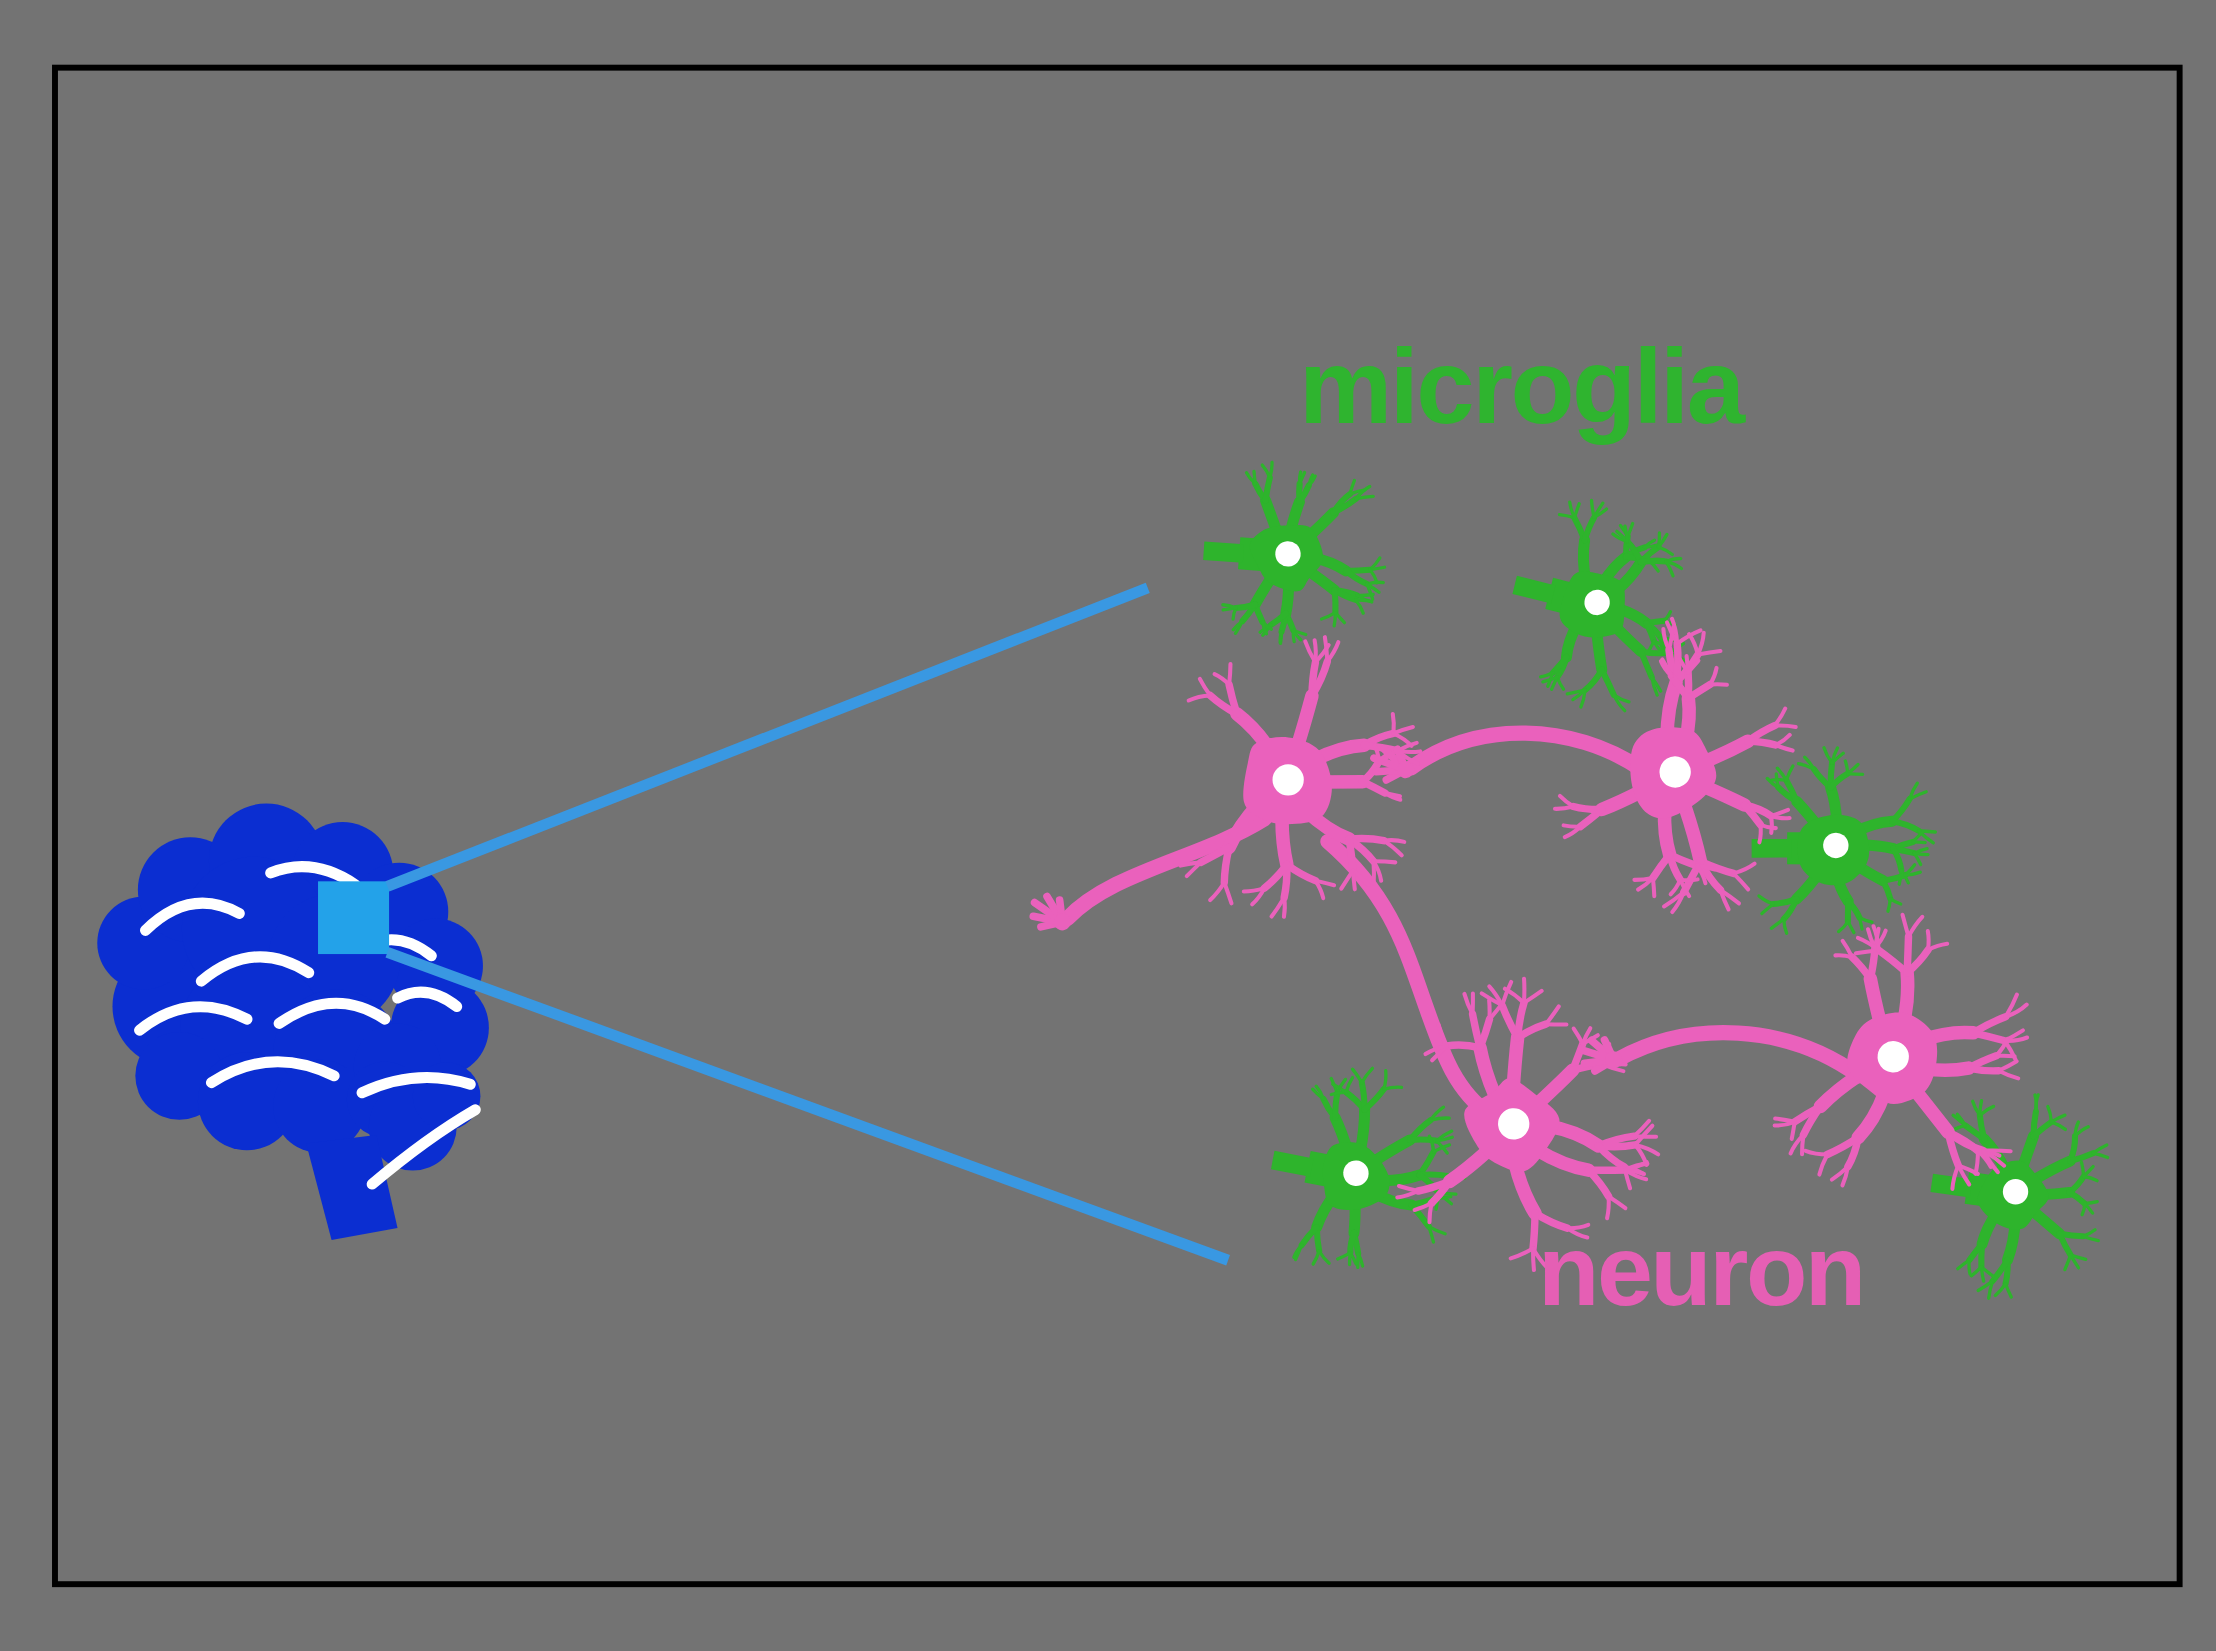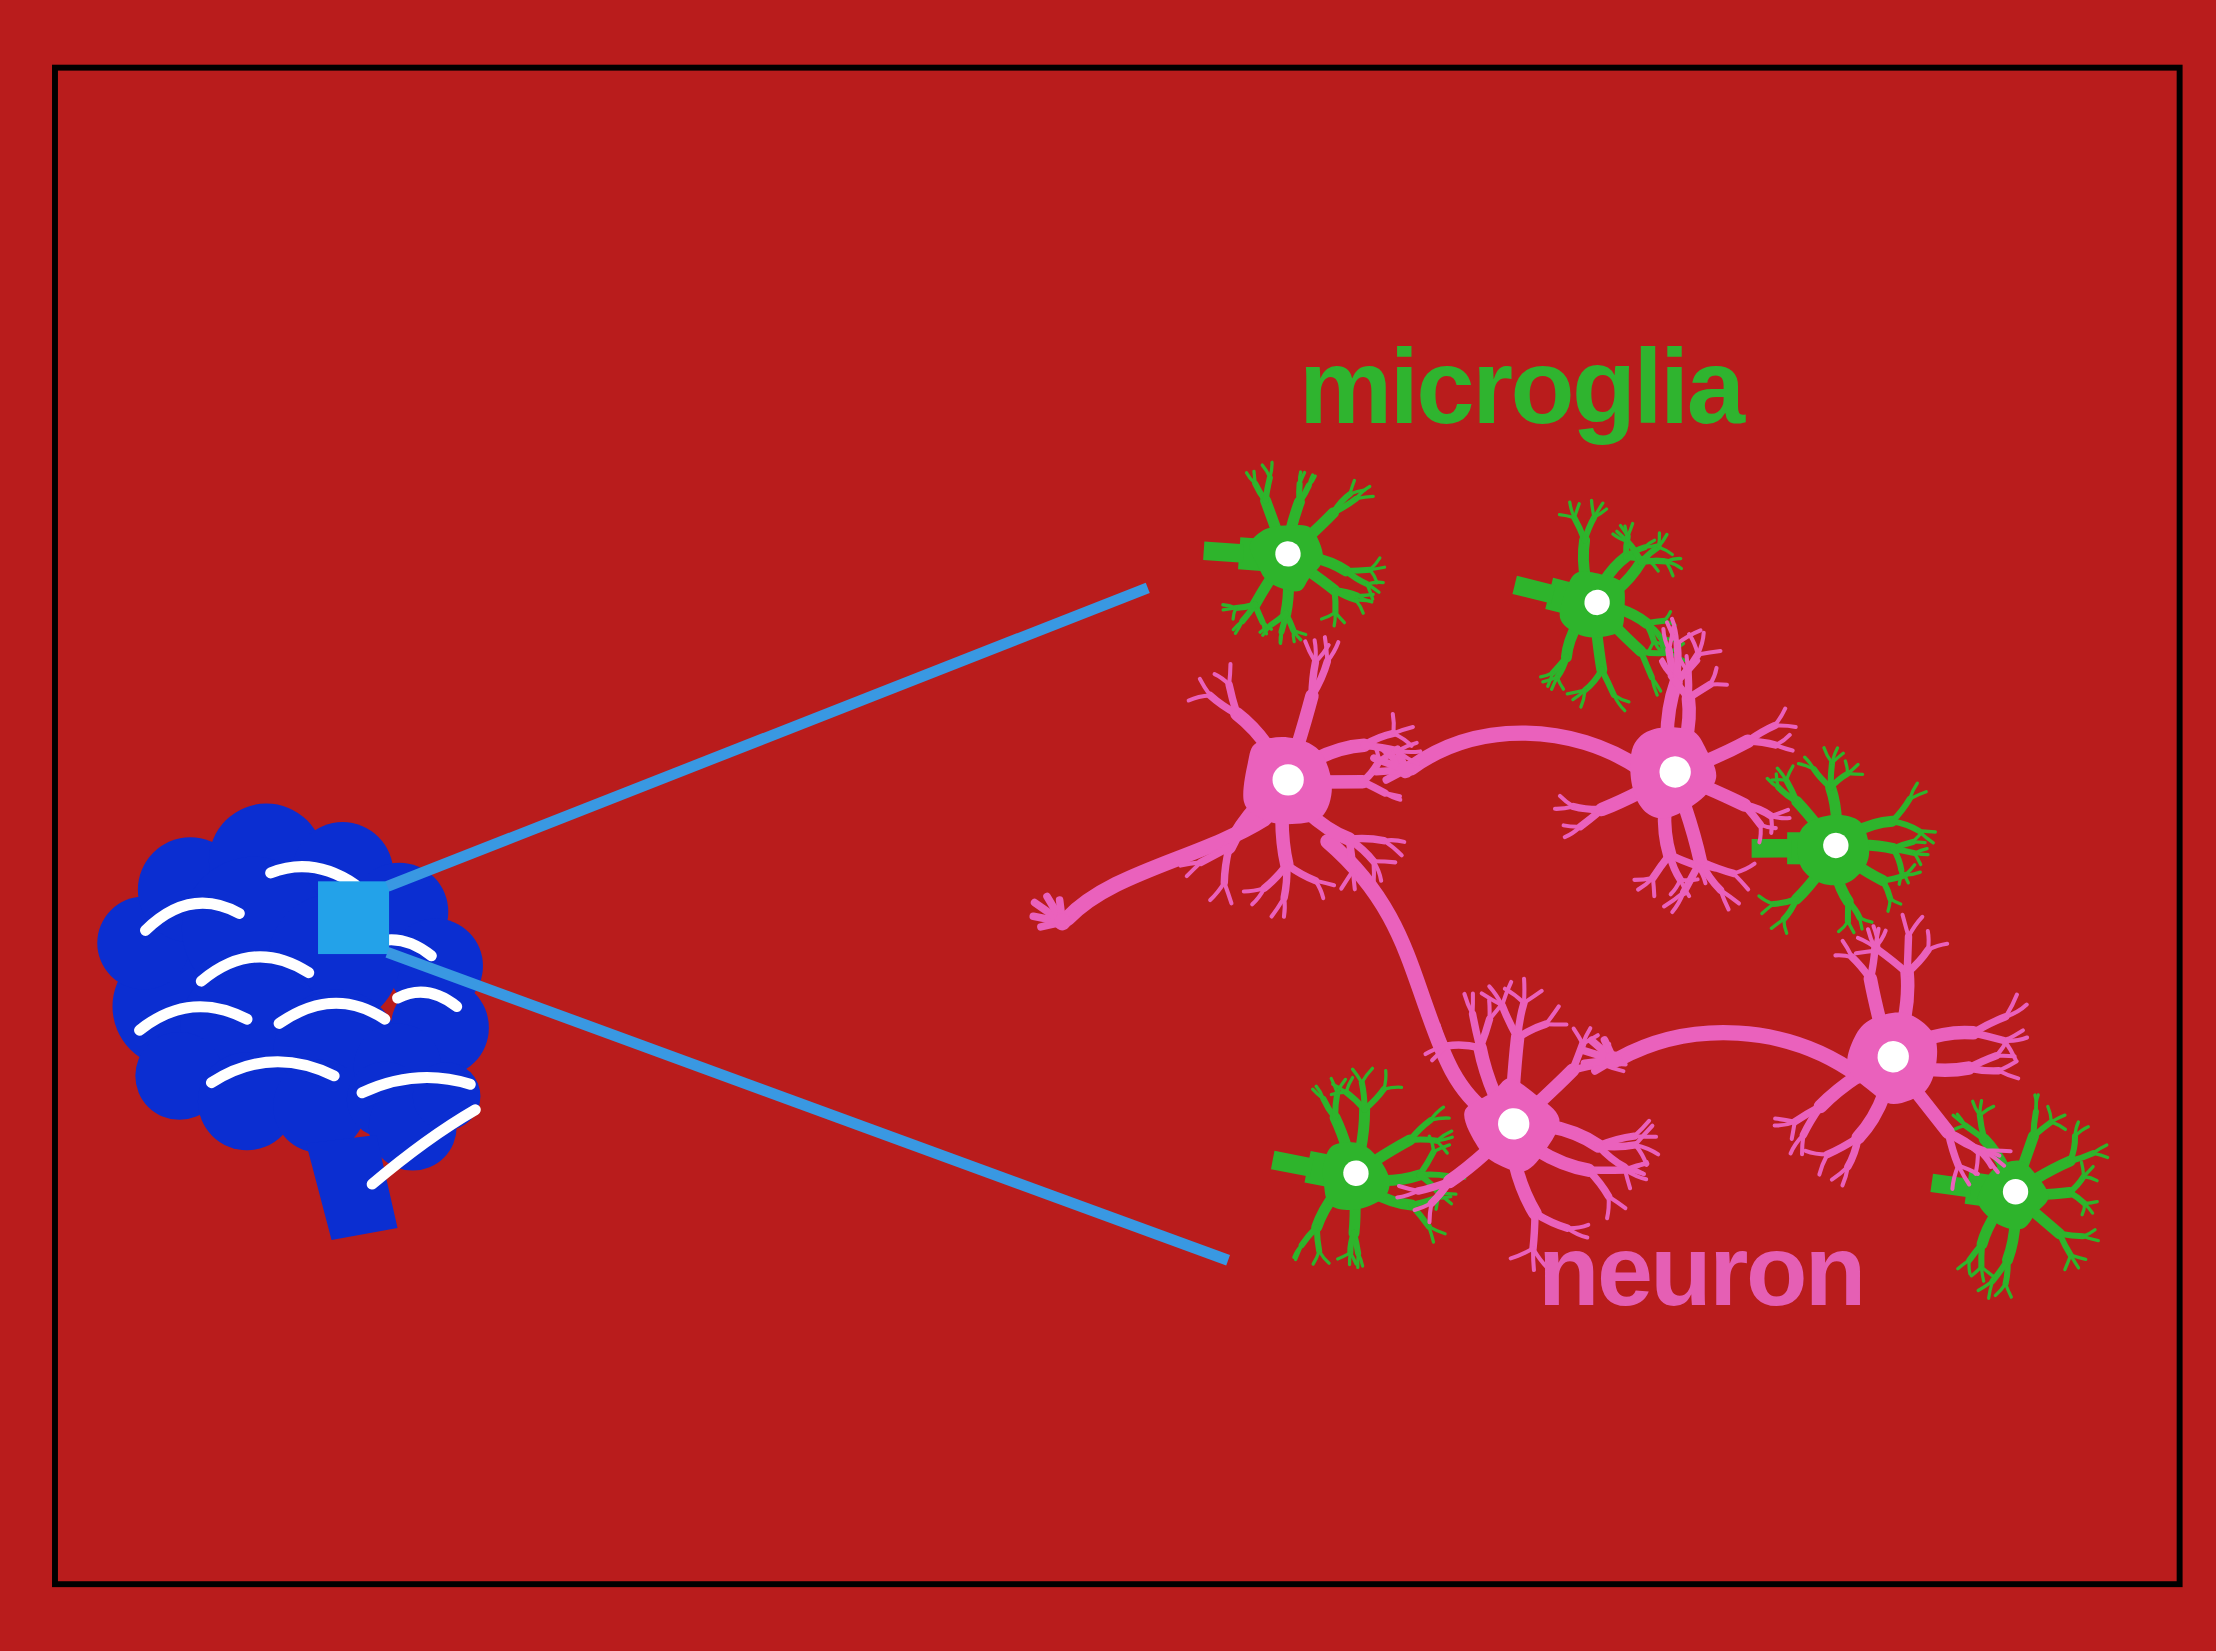--- a/index.html
+++ b/index.html
@@ -1,16 +1,16 @@
 <!DOCTYPE html>
 <html style="font-size:13.5px"><head>
 <meta charset="utf-8">
 <style>
   html,body{margin:0;padding:0;background:#ffffff;}
-  .stage{width:2216px;height:1651px;background:#b91c1c;position:relative;text-align:center;}
+  .stage{width:2216px;height:1651px;background:#737373;position:relative;text-align:center;}
   svg{display:block;}
   .label{font-family:"Liberation Sans", sans-serif;font-weight:700;}
   #microglia-label{font-size:124px;letter-spacing:-3px;}
   #neuron-label{font-size:119px;letter-spacing:-3px;}
 </style>
 </head>
 <body>
 
 <div class="stage">
 <svg id="scene" width="2216" height="1651" viewBox="0 0 2620 1952" xmlns="http://www.w3.org/2000/svg">

